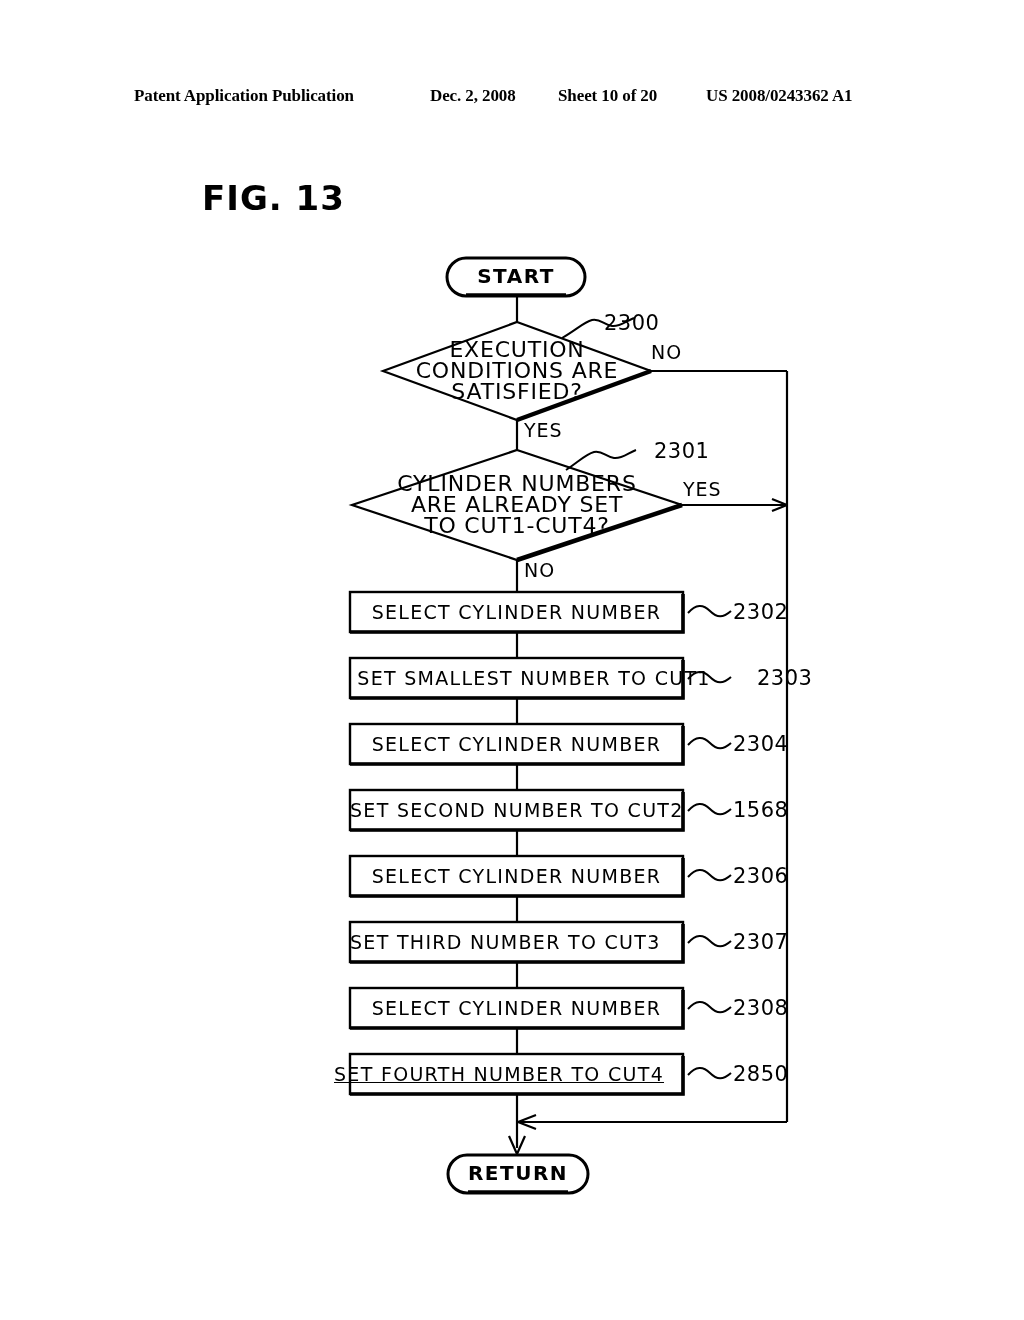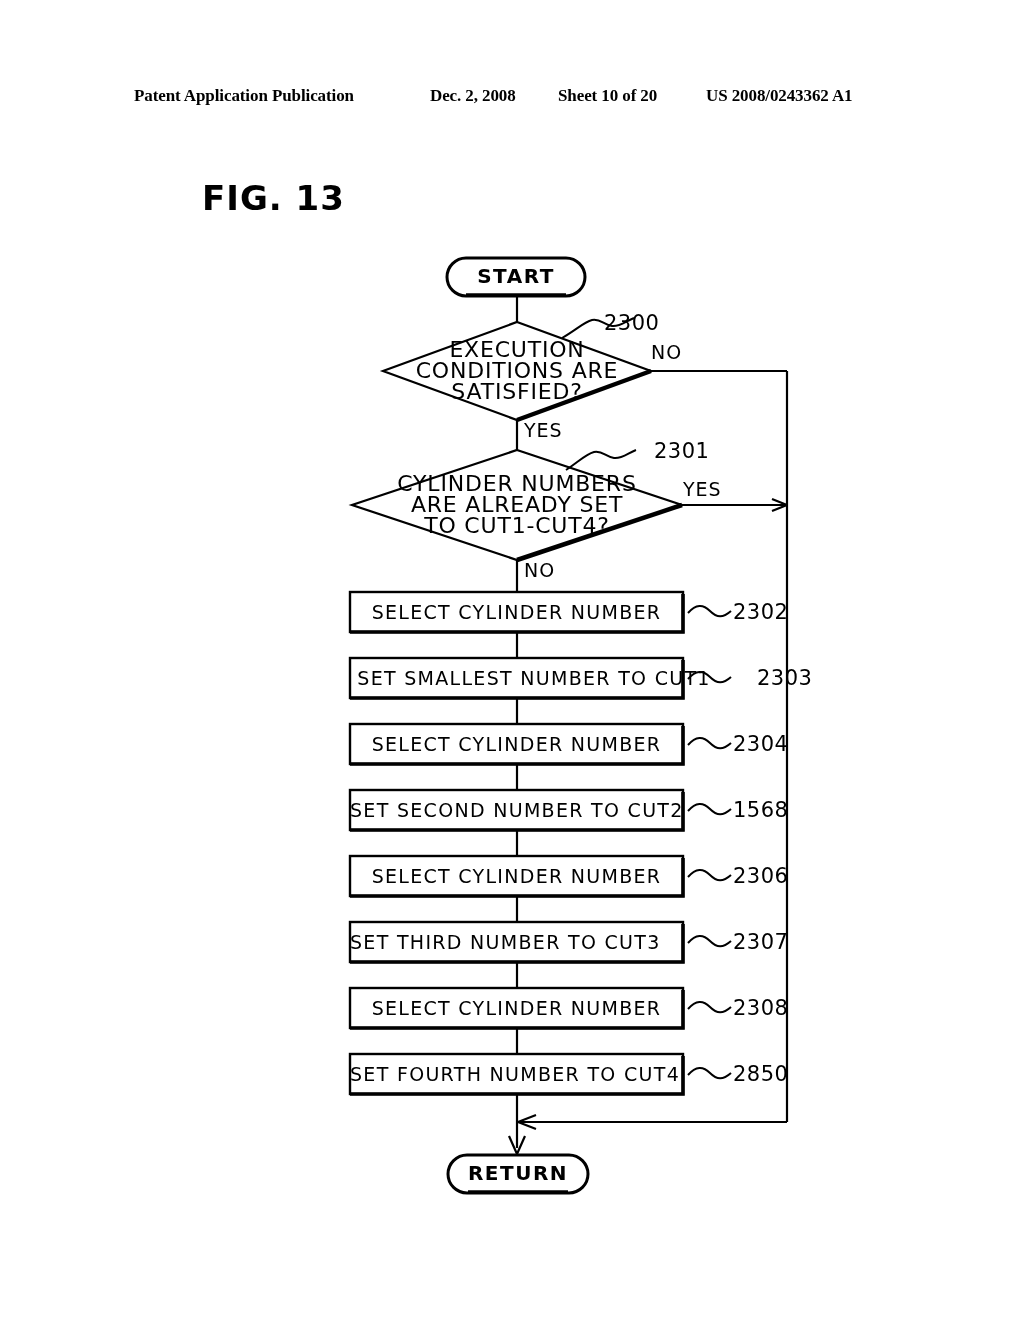--- a/index.html
+++ b/index.html
@@ -206,14 +206,14 @@
 
 <div class="node-text box-text" style="left:350px; top:866px; width:333px;">SELECT CYLINDER NUMBER</div>
 <div class="ref-num" style="left:733px; top:864px;">2306</div>
 
 <div class="node-text box-text" style="left:350px; top:932px; width:307px;">SET THIRD NUMBER TO CUT3</div>
 <div class="ref-num" style="left:733px; top:930px;">2307</div>
 
 <div class="node-text box-text" style="left:350px; top:998px; width:333px;">SELECT CYLINDER NUMBER</div>
 <div class="ref-num" style="left:733px; top:996px;">2308</div>
 
-<div class="node-text box-text" style="left:350px; top:1064px; width:290px;">SET FOURTH NUMBER TO CUT4</div>
+<div class="node-text box-text" style="left:334px; top:1064px; width:290px;text-decoration:underline;">SET FOURTH NUMBER TO CUT4</div>
 <div class="ref-num" style="left:733px; top:1062px;">2850</div>
 
 </body></html>

